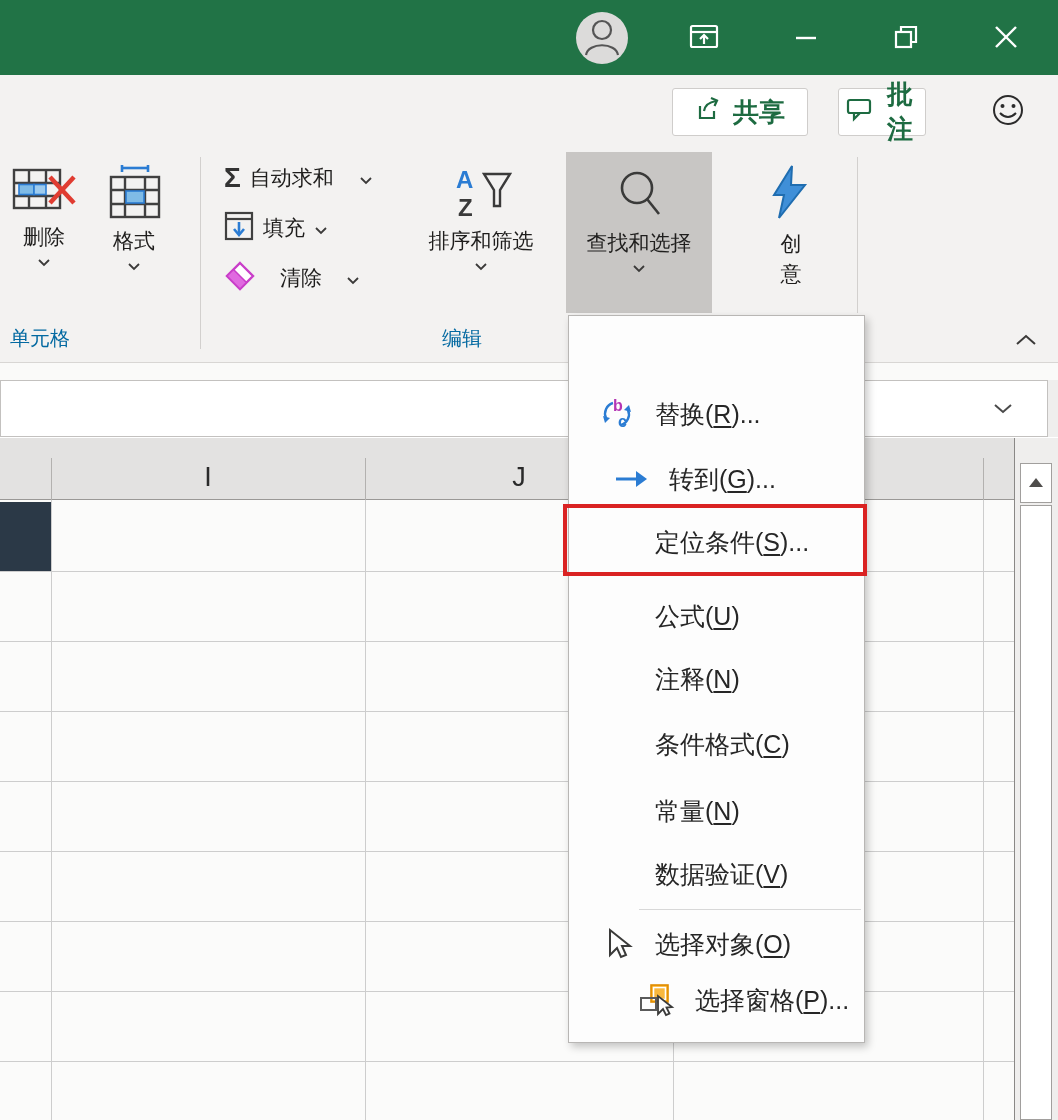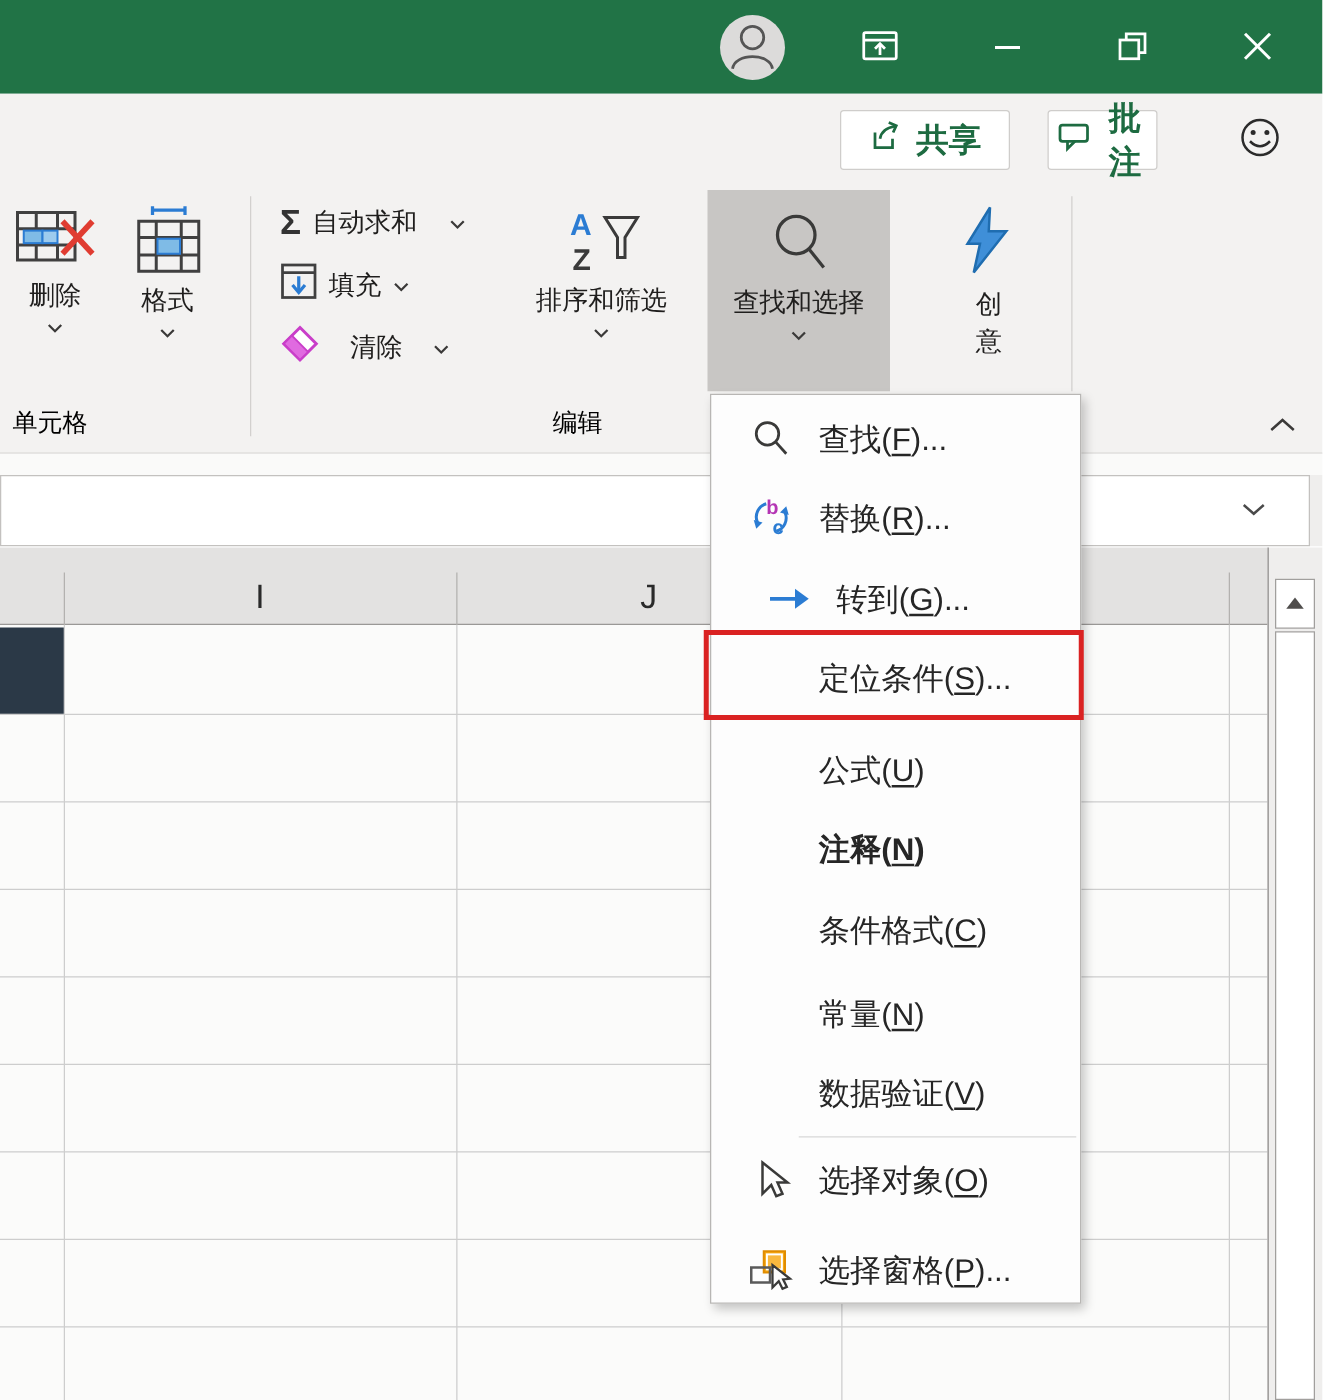--- a/index.html
+++ b/index.html
@@ -20,21 +20,21 @@
   .comment-btn{left:838px;top:13px;width:88px;height:48px;}
   .smiley{left:990px;top:18px;width:36px;height:36px;}
 
   .big-btn{display:flex;flex-direction:column;align-items:center;justify-content:flex-start;
            background:transparent;border:none;cursor:pointer;padding-top:14px;gap:6px;}
   .big-btn .lbl{font-size:21px;color:#1f1e1d;line-height:24px;}
   .pressed{background:#c8c6c4;}
   .vsep{width:1px;background:#d2d0ce;}
   .row-btn{display:flex;align-items:center;gap:9px;background:transparent;border:none;cursor:pointer;
            font-size:21px;color:#1f1e1d;padding:0;}
-  .grp-lbl{font-size:20px;color:#000000;text-align:center;}
+  .grp-lbl{font-size:20px;color:#0369a1;text-align:center;}
 
   
   .strip{left:0;top:363px;width:1058px;height:17px;background:#fafaf9;}
   .fbar{left:0;top:380px;width:1048px;height:57px;background:#fff;border:1px solid #c3c1bf;}
   .fbar-right-gap{left:1048px;top:380px;width:10px;height:57px;background:#efeeed;}
   .headband{left:0;top:438px;width:1014px;height:62px;background:#e3e2e1;border-bottom:1px solid #9a9896;}
   .head-div{position:absolute;top:20px;width:1px;height:42px;background:#b3b1af;}
   .col-lbl{position:absolute;top:24px;font-size:27px;color:#2a2a2a;transform:translateX(-50%);}
   .grid{left:0;top:500px;width:1014px;height:620px;background:#fbfbfa;}
   .hline{position:absolute;left:0;width:1014px;height:1px;background:#cdcdcd;}
@@ -324,29 +324,20 @@
     <span>
       <svg width="16" height="12" viewBox="0 0 16 12">
           <polygon points="8,2 15,11 1,11" fill="#4f4d4b"></polygon>
         </svg>
     </span>
   </button>
   <div class="abs scroll-thumb"></div>
 
   <div class="abs menu" id="menu">
     <div class="menu-sep"></div>
-  <div class="menu-item" style="top: 3px;">
-        <span class="mi-icon">
-          <svg width="34" height="34" viewBox="0 0 34 34" fill="none">
-            <circle cx="14" cy="13" r="9" stroke="#3a3a39" stroke-width="2.2"></circle>
-            <line x1="20.5" y1="19.5" x2="29" y2="29" stroke="#3a3a39" stroke-width="2.2"></line>
-          </svg>
-        </span>
-        <span class="mi-lbl"><span>查找(</span><u>F</u><span>)...</span></span>
-      </div>
       <div class="menu-item" style="top: 66px;">
         <span class="mi-icon">
           <svg width="36" height="36" viewBox="0 0 36 36" fill="none">
             <path d="M7,22 A11,11 0 0 1 14,7" stroke="#2b7cd3" stroke-width="2.4" fill="none"></path>
             <polygon points="4,20 11,22 6,27" fill="#2b7cd3"></polygon>
             <path d="M29,14 A11,11 0 0 1 22,29" stroke="#2b7cd3" stroke-width="2.4" fill="none"></path>
             <polygon points="32,16 25,14 30,9" fill="#2b7cd3"></polygon>
             <text x="14" y="15" font-size="16" font-weight="bold" fill="#b435b4" font-family="Liberation Sans,sans-serif">b</text>
             <text x="19" y="31" font-size="16" font-weight="bold" fill="#2b7cd3" font-family="Liberation Sans,sans-serif">c</text>
           </svg>
@@ -363,21 +354,21 @@
         <span class="mi-lbl"><span>转到(</span><u>G</u><span>)...</span></span>
       </div>
       <div class="menu-item" style="top: 194px;">
         <span class="mi-icon"></span>
         <span class="mi-lbl"><span>定位条件(</span><u>S</u><span>)...</span></span>
       </div>
       <div class="menu-item" style="top: 268px;">
         <span class="mi-icon"></span>
         <span class="mi-lbl"><span>公式(</span><u>U</u><span>)</span></span>
       </div>
-      <div class="menu-item" style="top: 331px; font-weight: bold;">
+      <div class="menu-item" style="top: 331px;">
         <span class="mi-icon"></span>
         <span class="mi-lbl"><span>注释(</span><u>N</u><span>)</span></span>
       </div>
       <div class="menu-item" style="top: 396px;">
         <span class="mi-icon"></span>
         <span class="mi-lbl"><span>条件格式(</span><u>C</u><span>)</span></span>
       </div>
       <div class="menu-item" style="top: 463px;">
         <span class="mi-icon"></span>
         <span class="mi-lbl"><span>常量(</span><u>N</u><span>)</span></span>
@@ -387,21 +378,21 @@
         <span class="mi-lbl"><span>数据验证(</span><u>V</u><span>)</span></span>
       </div>
       <div class="menu-item" style="top: 596px;">
         <span class="mi-icon">
           <svg width="32" height="34" viewBox="0 0 32 34">
             <path d="M9,3 L9,28 L16,21 L20,30 L25,28 L21,19 L29,19 Z" fill="#fdfdfd" stroke="#3a3a39" stroke-width="2"></path>
           </svg>
         </span>
         <span class="mi-lbl"><span>选择对象(</span><u>O</u><span>)</span></span>
       </div>
-      <div class="menu-item" style="top: 668px;">
+      <div class="menu-item" style="top: 652px; margin-left: 40px;">
         <span class="mi-icon">
           <svg width="40" height="36" viewBox="0 0 40 36">
             <rect x="14" y="3" width="17" height="17" fill="#f7a711" stroke="#e08c00" stroke-width="1.6"></rect>
             <rect x="16.5" y="5.5" width="12" height="12" fill="#f9b83e" stroke="#fff" stroke-width="1.6"></rect>
             <rect x="4" y="16" width="15" height="12" fill="none" stroke="#5a5a5a" stroke-width="2"></rect>
             <path d="M21,14 L21,32 L26,27 L29,33 L32.5,31.5 L29.5,25.5 L35,25 Z" fill="#fdfdfd" stroke="#3a3a39" stroke-width="1.8"></path>
           </svg>
         </span>
         <span class="mi-lbl"><span>选择窗格(</span><u>P</u><span>)...</span></span>
       </div>

